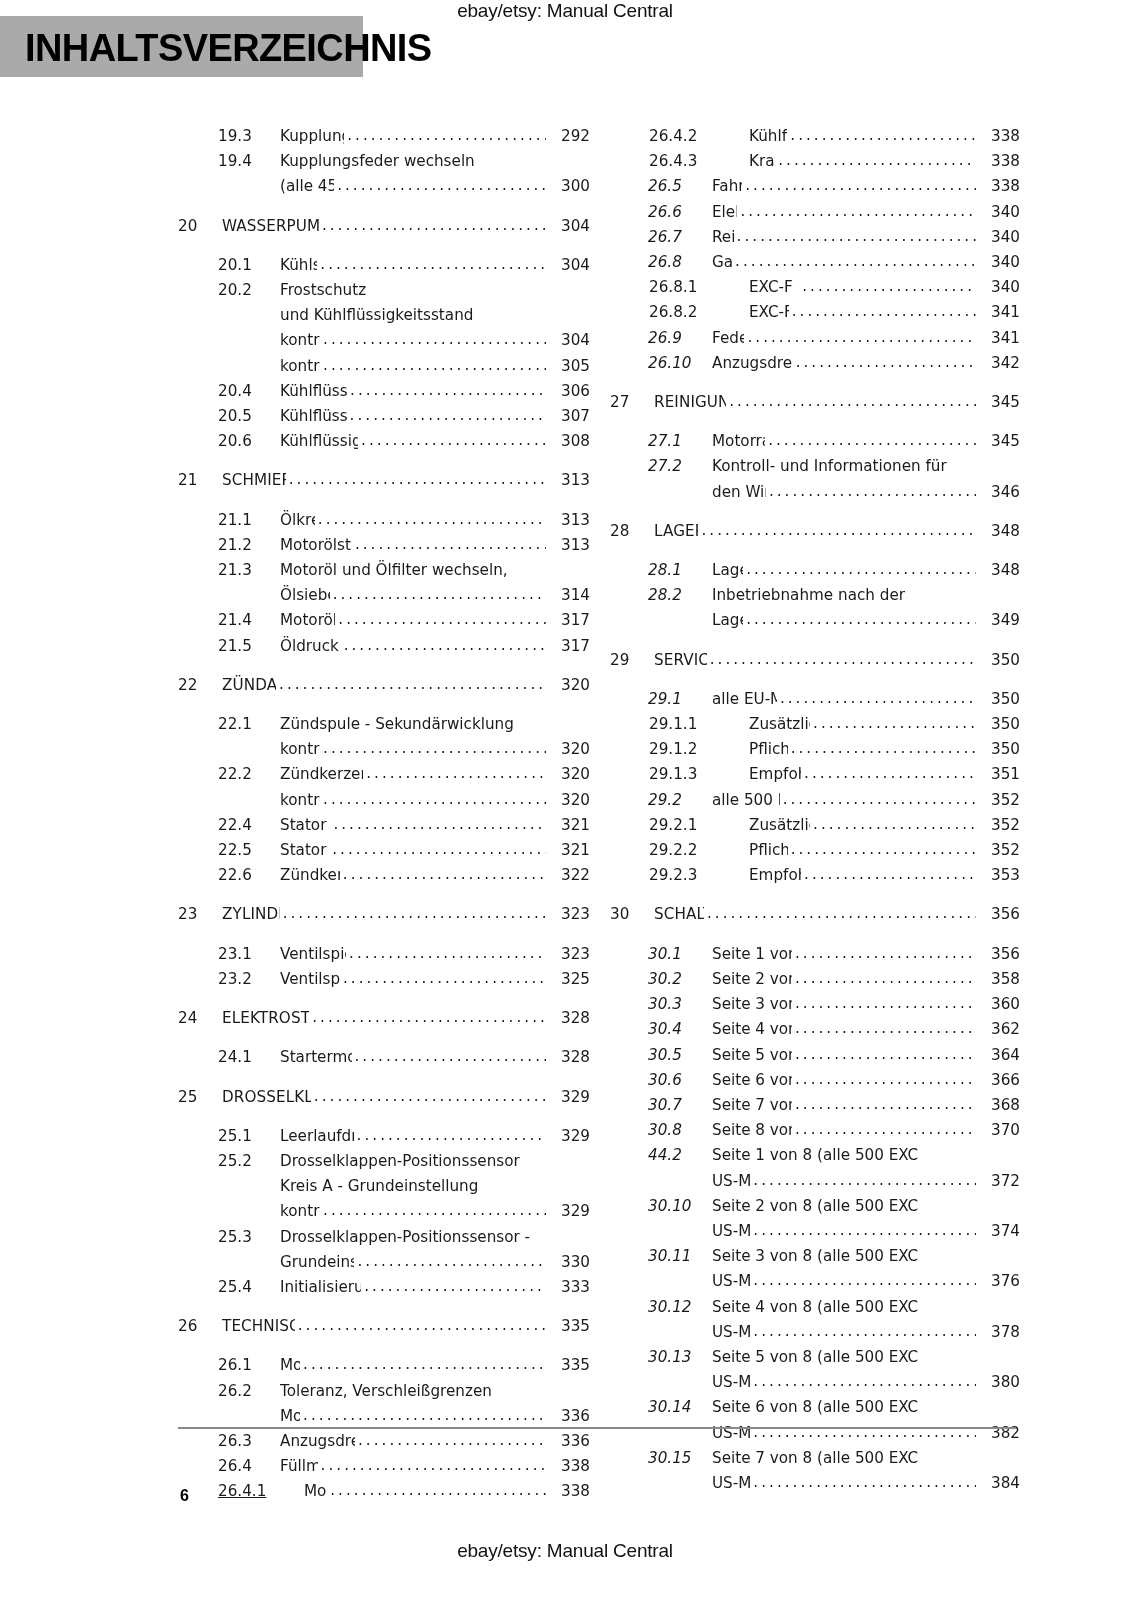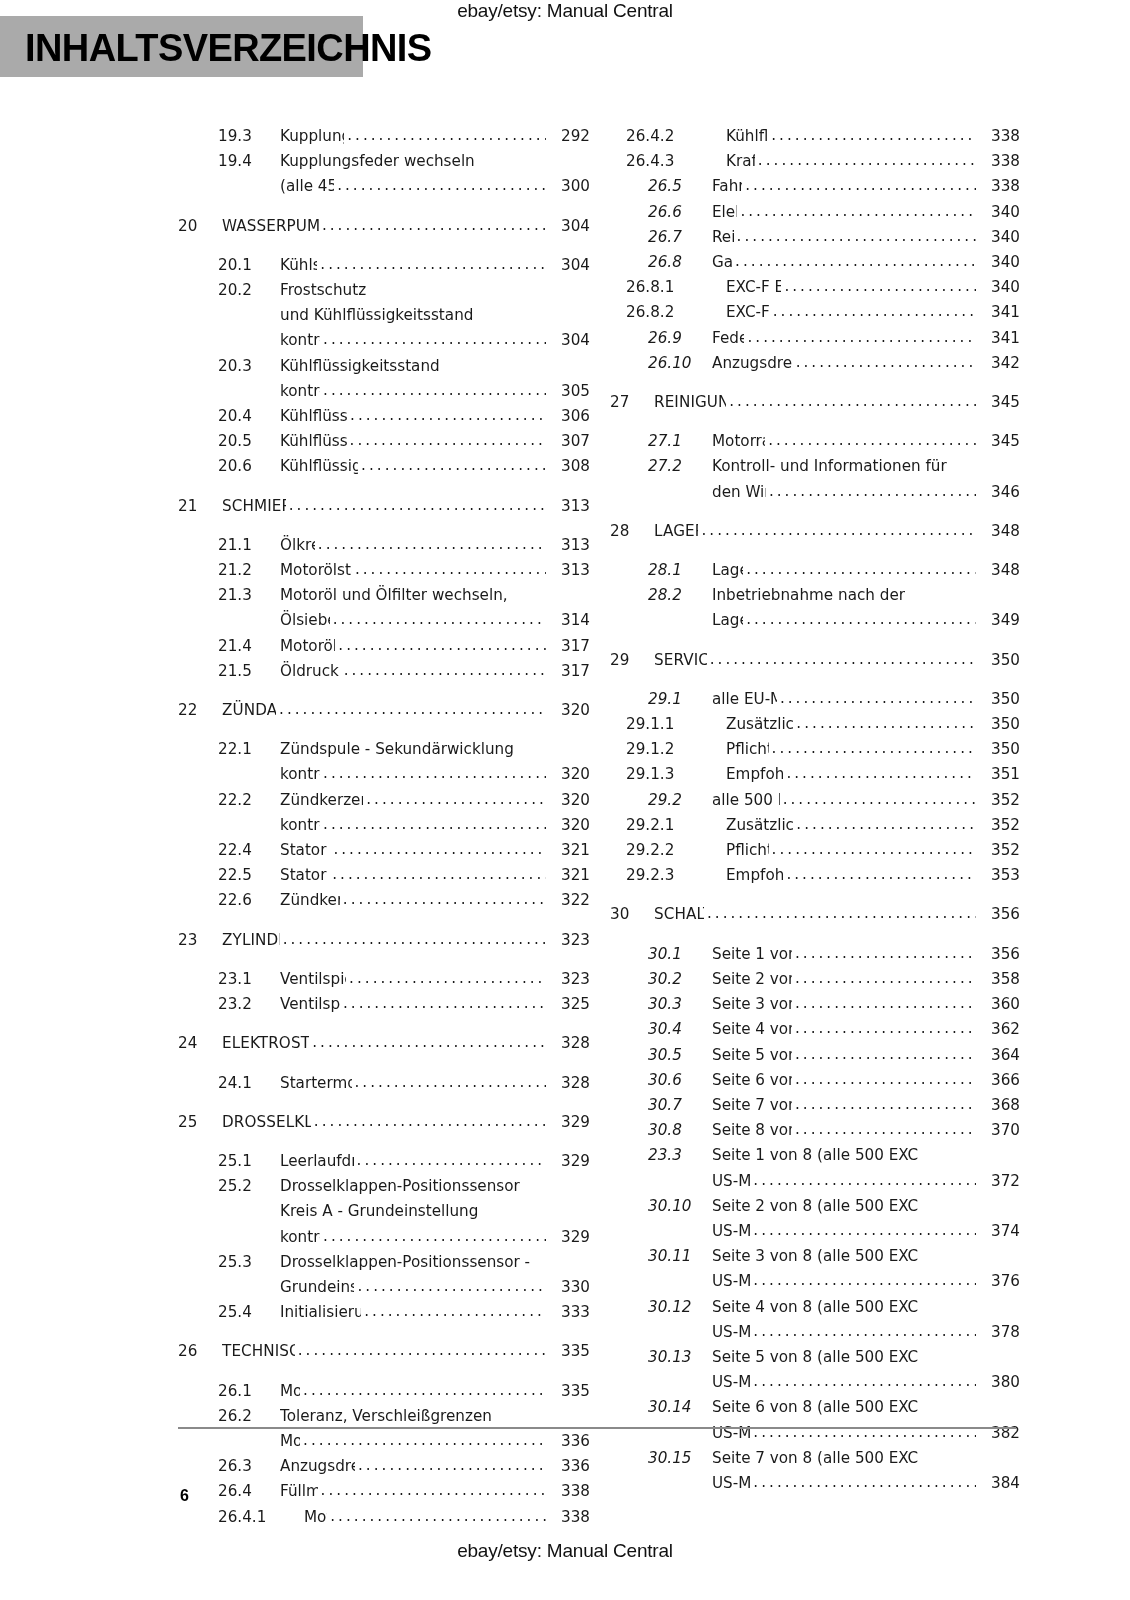--- a/index.html
+++ b/index.html
@@ -93,27 +93,27 @@
     
   }
 
   .num {
     flex: 0 0 auto;
     text-align: left;
   }
   
   .toc-col.left .entry.chapter .num   { width: 44px; }
   .toc-col.left .entry.sub .num       { width: 62px; margin-left: 40px; }
-  .toc-col.left .entry.subsub .num    { width: 86px; margin-left: 40px; }
+  .toc-col.left .entry.subsub .num    { width: 86px; margin-left: 40px; text-decoration: underline; }
   .toc-col.left .entry.cont .num      { width: 62px; margin-left: 40px; }
 
   
   .toc-col.right .entry.chapter .num  { width: 44px; }
   .toc-col.right .entry.sub .num      { width: 64px; margin-left: 38px; font-style: italic; }
-  .toc-col.right .entry.subsub .num   { width: 100px; margin-left: 16px; }
+  .toc-col.right .entry.subsub .num   { width: 100px; margin-left: 39px; }
   .toc-col.right .entry.cont .num     { width: 64px; margin-left: 38px; }
 
   .label {
     flex: 0 1 auto;
     overflow: hidden;
     text-overflow: clip;
   }
   .entry.chapter .label { letter-spacing: 0.1px; }
 
   .leader {
@@ -214,26 +214,20 @@
         <span class="label">und Kühlflüssigkeitsstand</span>
         <span class="leader"></span>
         <span class="page empty"></span>
       </div>
       <div class="entry cont">
         <span class="num"></span>
         <span class="label">kontrollieren</span>
         <span class="leader"></span>
         <span class="page">304</span>
       </div>
-      <div class="entry sub noleader">
-        <span class="num">20.3</span>
-        <span class="label">Kühlflüssigkeitsstand</span>
-        <span class="leader"></span>
-        <span class="page empty"></span>
-      </div>
       <div class="entry cont">
         <span class="num"></span>
         <span class="label">kontrollieren</span>
         <span class="leader"></span>
         <span class="page">305</span>
       </div>
       <div class="entry sub">
         <span class="num">20.4</span>
         <span class="label">Kühlflüssigkeit ablassen</span>
         <span class="leader"></span>
@@ -673,21 +667,21 @@
         <span class="leader"></span>
         <span class="page">368</span>
       </div>
       <div class="entry sub">
         <span class="num">30.8</span>
         <span class="label">Seite 8 von 8 (alle EU-Modelle)</span>
         <span class="leader"></span>
         <span class="page">370</span>
       </div>
       <div class="entry sub noleader">
-        <span class="num">23.3</span>
+        <span class="num">44.2</span>
         <span class="label">Seite 1 von 8 (alle 500 EXC</span>
         <span class="leader"></span>
         <span class="page empty"></span>
       </div>
       <div class="entry cont">
         <span class="num"></span>
         <span class="label">US-Modelle)</span>
         <span class="leader"></span>
         <span class="page">372</span>
       </div>

